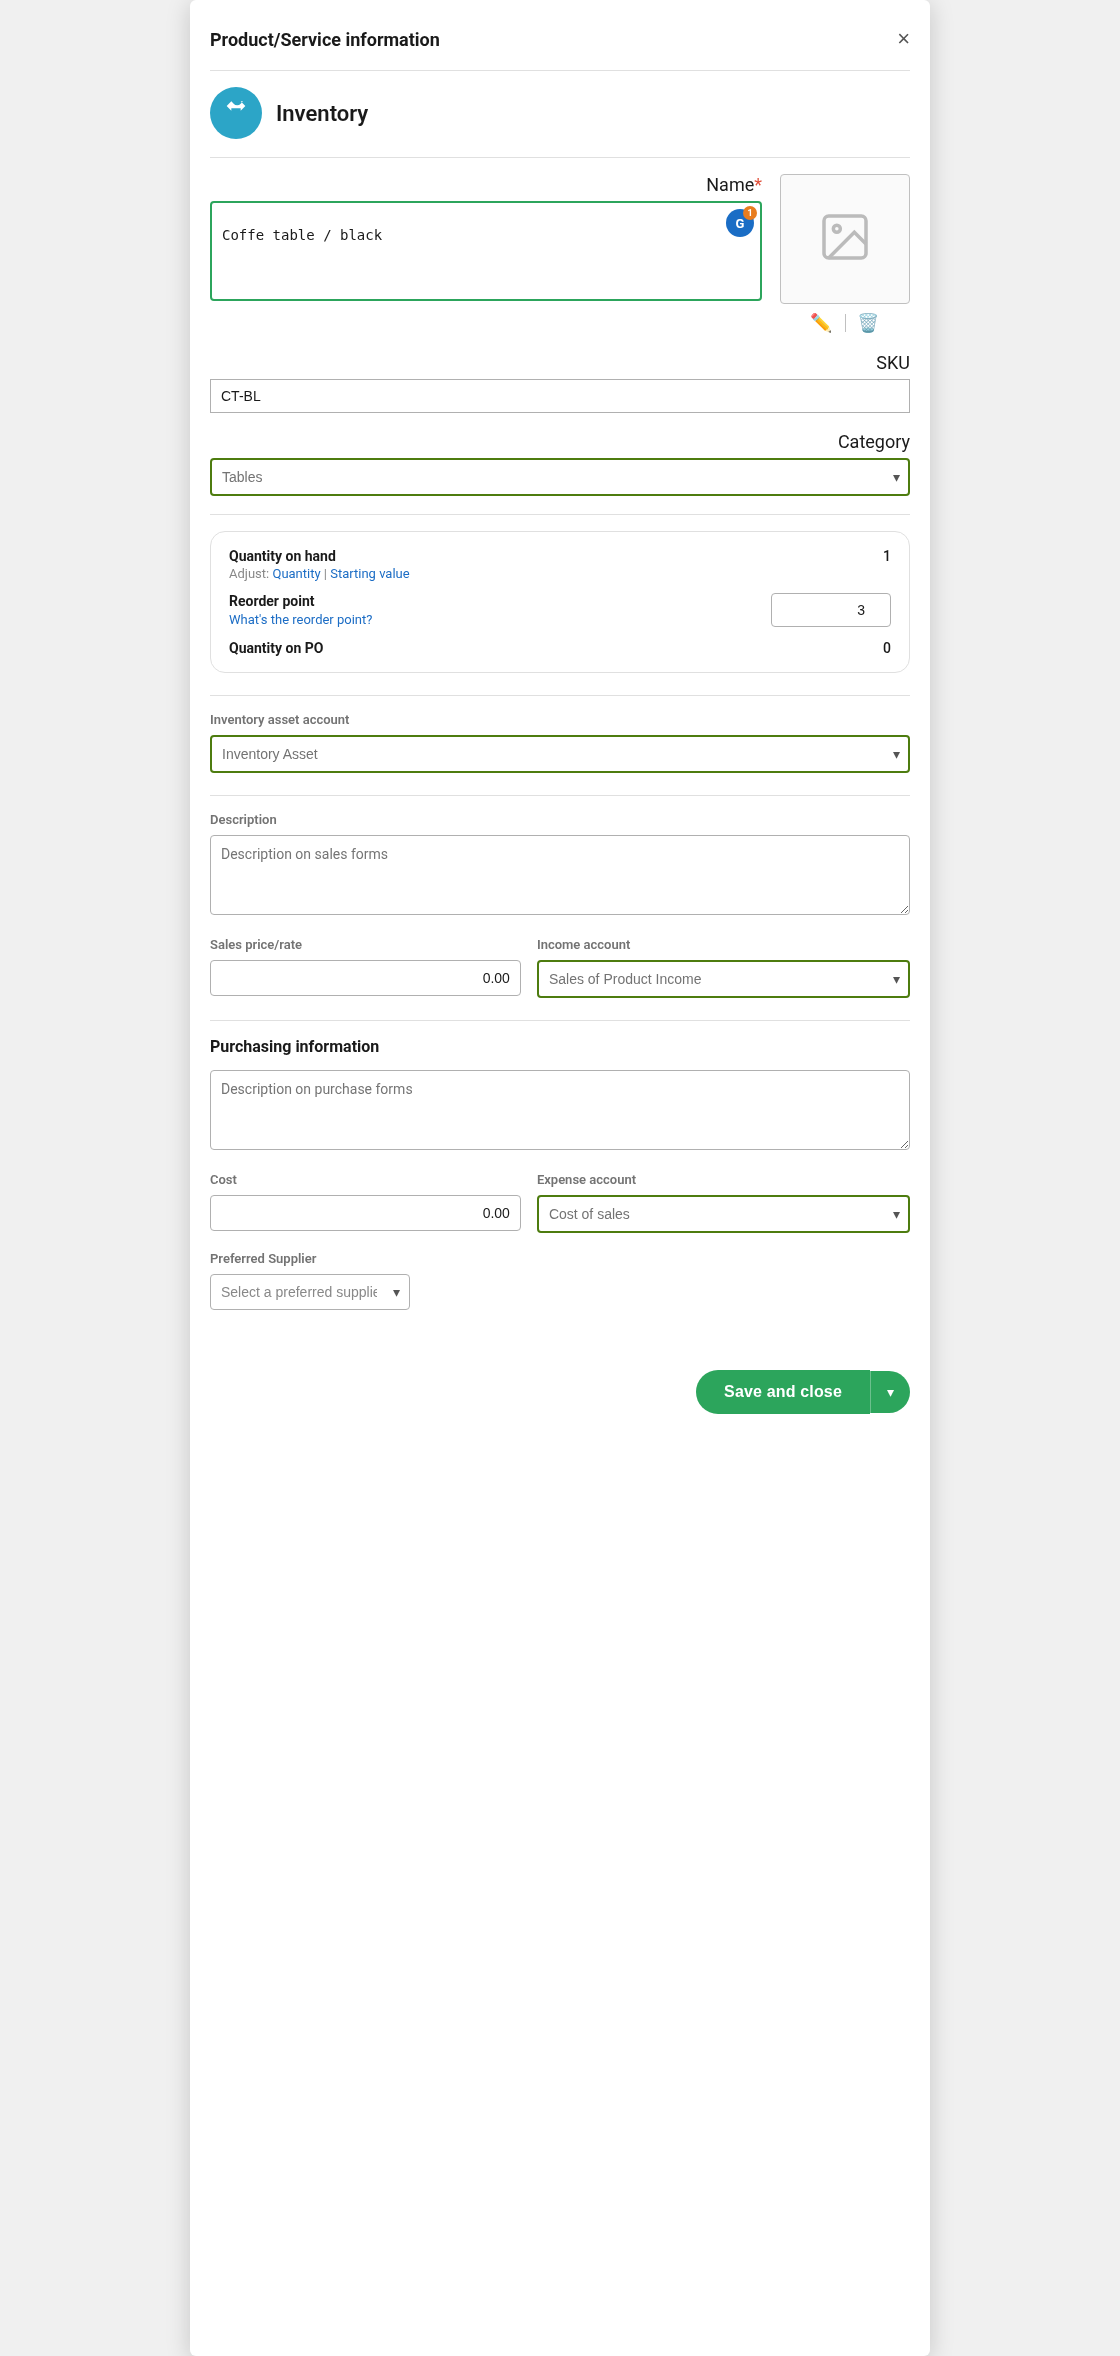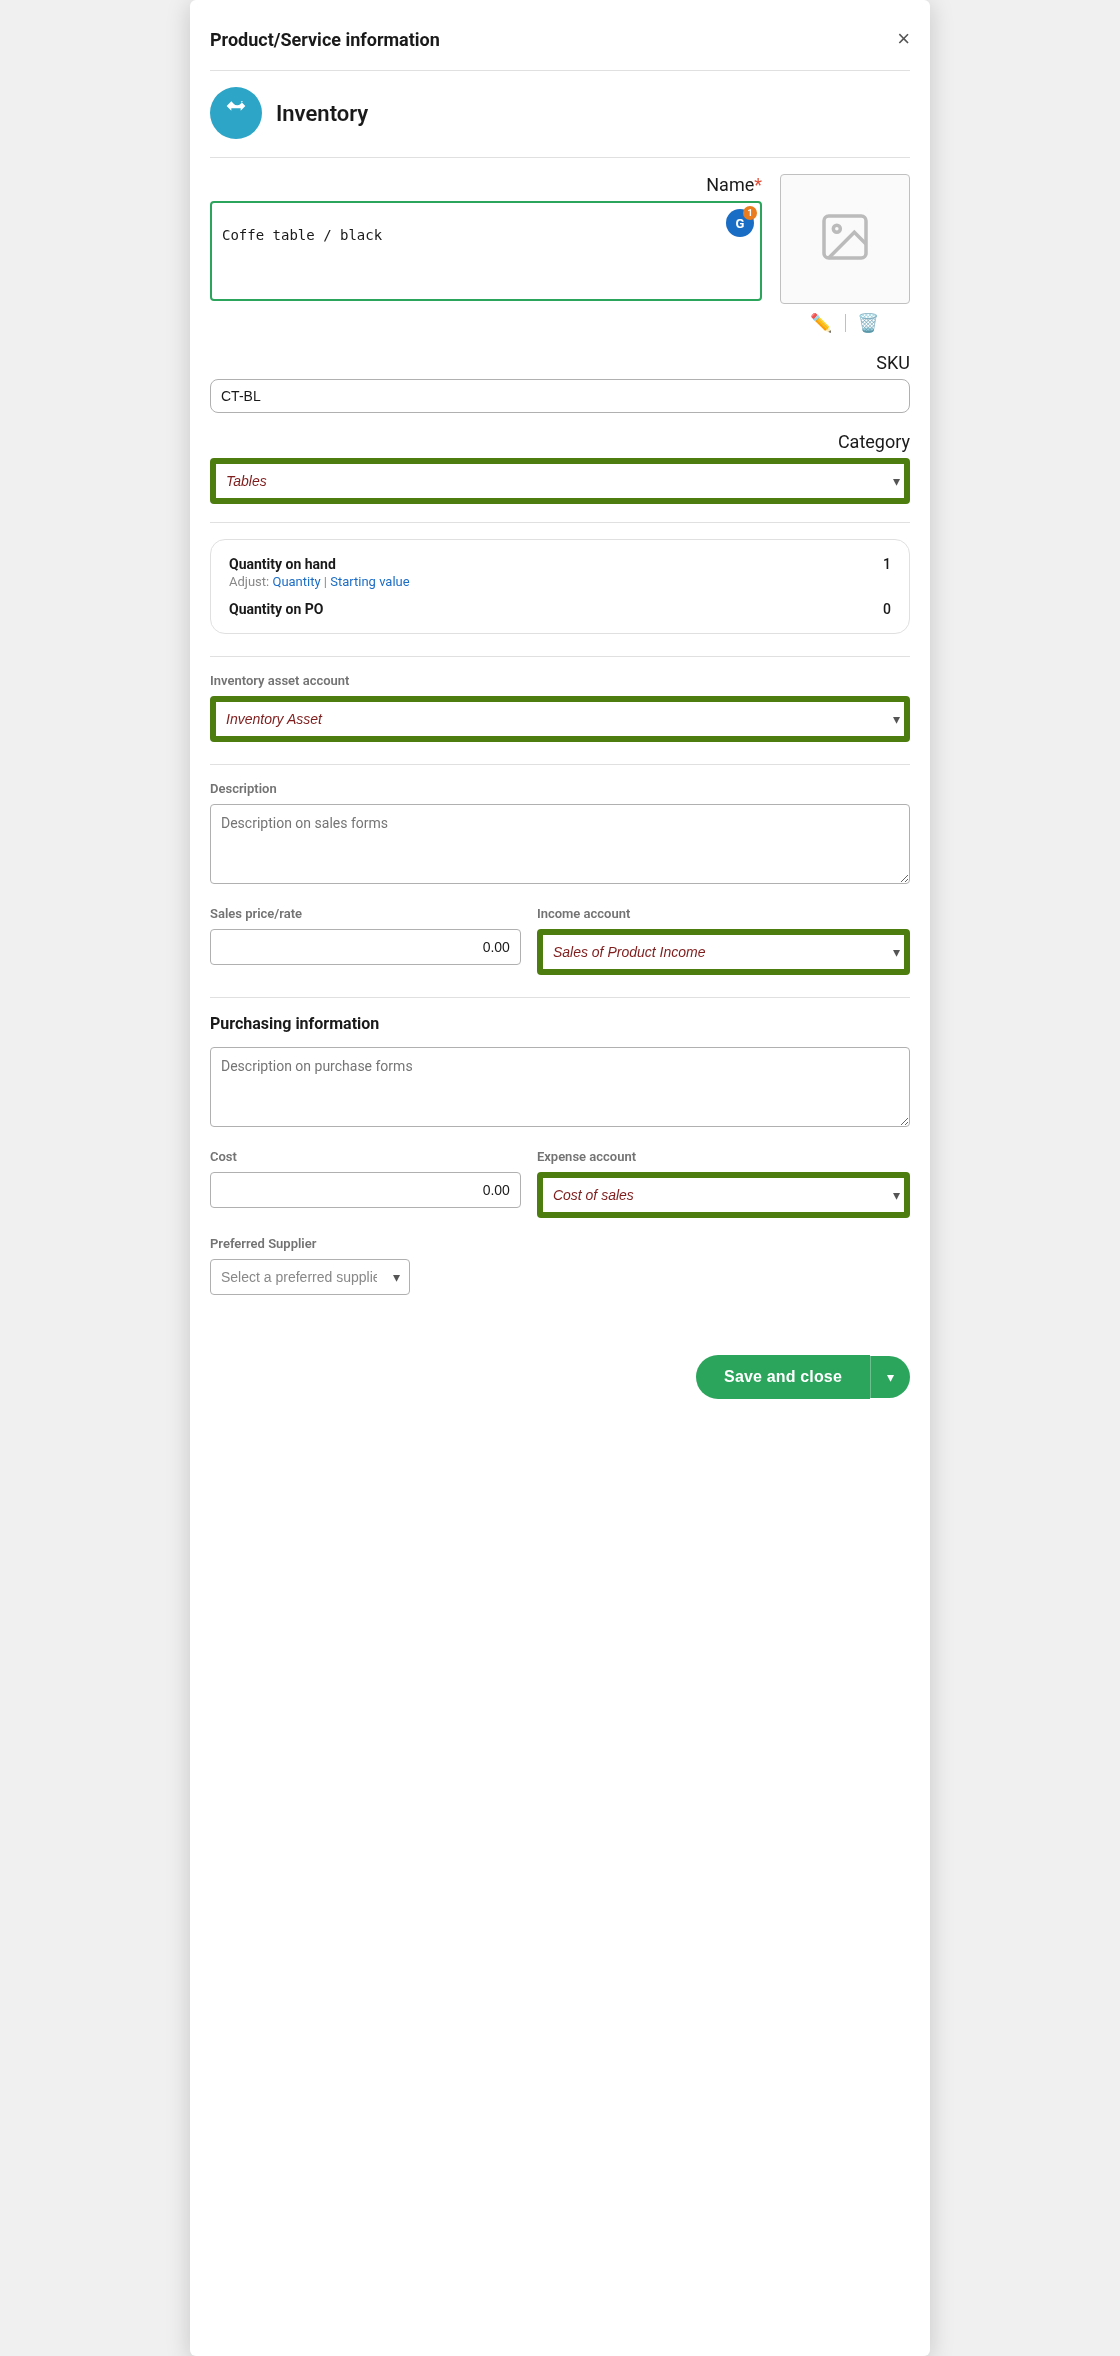--- a/index.html
+++ b/index.html
@@ -96,21 +96,21 @@
       border-radius: 4px;
       padding: 24px 10px;
       font-size: 14px;
       color: #1a1a1a;
       outline: none;
       position: relative;
     }
     .text-input-normal {
       width: 100%;
       border: 1px solid #b0b0b0;
-      border-radius: 8px;
+      border-radius: 0;
       padding: 8px 10px;
       font-size: 14px;
       color: #1a1a1a;
       outline: none;
       background: #fff;
     }
     .name-input-wrapper {
       position: relative;
     }
     .image-box {
@@ -153,30 +153,29 @@
       margin-bottom: 18px;
     }
     .category-section {
       margin-bottom: 18px;
     }
     .select-wrapper {
       position: relative;
     }
     .select-wrapper select {
       width: 100%;
-      border: 6px solid #4d7c0f;
+      border: 2px solid #4d7c0f;
       border-radius: 4px;
       padding: 9px 32px 9px 10px;
       font-size: 14px;
-      color: #7f1d1d;
+      color: #737373;
       appearance: none;
       background: #fff;
       cursor: pointer;
       outline: none;
-      font-style: italic;
     }
     .select-arrow {
       position: absolute;
       right: 10px;
       top: 50%;
       transform: translateY(-50%);
       pointer-events: none;
       color: #555;
       font-size: 14px;
     }
@@ -431,20 +430,27 @@
         <div class="qty-sub">
           <span>Adjust:</span>
           <a class="qty-link">Quantity</a>
           <span> | </span>
           <a class="qty-link">Starting value</a>
         </div>
       </div>
       <span class="qty-value">1</span>
     </div>
 
+    <div class="qty-row">
+      <div>
+        <div class="qty-label bold-label">Reorder point</div>
+        <a class="reorder-link">What's the reorder point?</a>
+      </div>
+      <input class="reorder-input" type="number" value="3" style="">
+    </div>
 
     <div class="qty-row" style="margin-top:10px;">
       <div class="qty-label bold-label">Quantity on PO</div>
       <span class="qty-value">0</span>
     </div>
   </div>
 
   <hr class="divider">
 
   <div class="inventory-asset-section">

